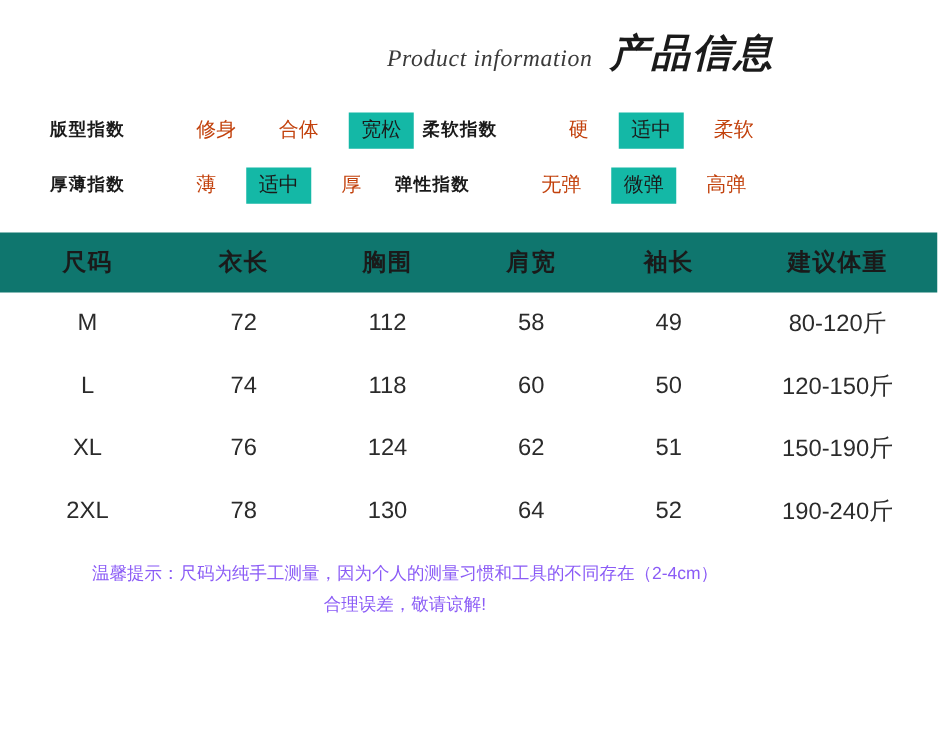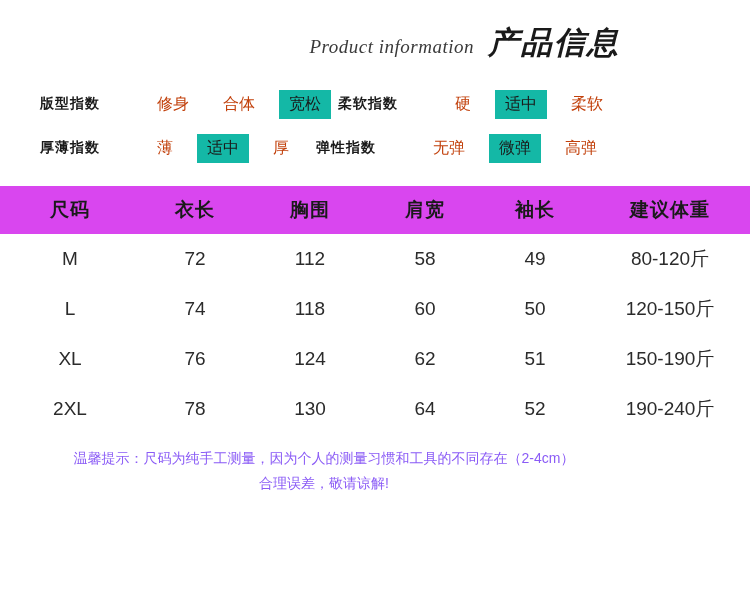--- a/index.html
+++ b/index.html
@@ -89,21 +89,21 @@
   .table {
     margin-top: 16px;
     width: 750px;
   }
   .trow {
     display: flex;
     align-items: center;
     height: 50px;
   }
   .trow.head {
-    background: #d946ef;
+    background: #0f766e;
     height: 48px;
   }
   .cell {
     font-size: 19px;
     text-align: center;
     color: #2b2b2b;
   }
   .trow.head .cell {
     font-weight: bold;
     font-size: 19px;

